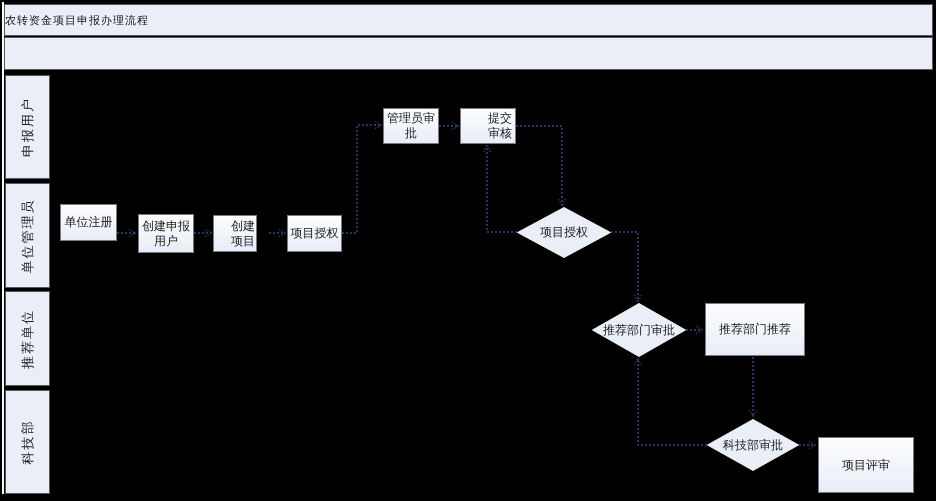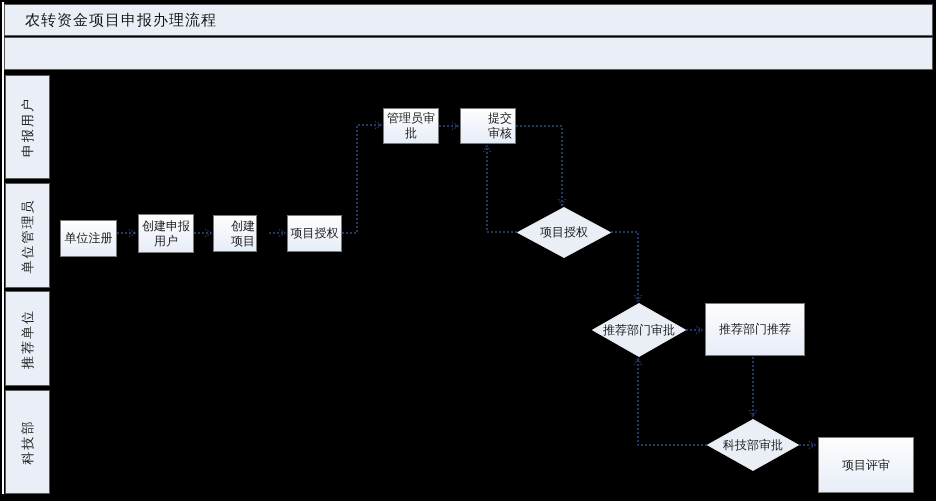--- a/index.html
+++ b/index.html
@@ -2,38 +2,38 @@
 <html><head>
 <meta charset="utf-8">
 <style>
   html,body{margin:0;padding:0;background:#000;}
   .canvas{position:relative;width:936px;height:501px;background:#000;
           font-family:"Liberation Sans",sans-serif;color:#1a1a1a;overflow:hidden;}
   .left-edge{position:absolute;left:2px;top:2px;width:2px;height:492px;background:#fafafa;}
   .band{position:absolute;left:4px;width:929px;background:#e9eef7;
         border:1px solid #57585a;box-sizing:border-box;}
   .title-band{top:4px;height:32px;display:flex;align-items:center;}
-  .title-band .title{font-family:"Liberation Serif",serif;font-size:15px;
-        padding-left:20px;letter-spacing:1px;color:#141414;}
+  .title-band .title{font-family:"Liberation Serif",serif;font-size:11px;
+        padding-left:0;letter-spacing:1px;color:#141414;}
   .sub-band{top:37px;height:33px;}
   .lane{position:absolute;left:5px;width:45px;background:#e9eef7;
         border:1px solid #57585a;box-sizing:border-box;
         display:flex;align-items:center;justify-content:center;}
   .lane span{transform:rotate(-90deg);white-space:nowrap;
         font-family:"Liberation Serif",serif;font-size:13px;letter-spacing:2px;color:#222;}
   .lane-1{top:75px;height:104px;}
   .lane-2{top:183px;height:105px;}
   .lane-3{top:291px;height:95px;}
   .lane-4{top:390px;height:104px;}
   .node{position:absolute;box-sizing:border-box;border:1px solid #7a7a7a;
         background:linear-gradient(180deg,#fdfdfe 0%,#e7edf7 100%);
         display:flex;align-items:center;justify-content:center;text-align:center;
         font-size:12px;z-index:4;}
   .node span{white-space:pre-line;line-height:1.25;}
-  .n-register{left:60px;top:220px;width:57px;height:37px;}
+  .n-register{left:60px;top:204px;width:57px;height:37px;}
   .n-create-user{left:138px;top:214px;width:56px;height:39px;}
   .n-create-project{left:213px;top:215px;width:44px;height:37px;padding-left:16px;}
   .n-authorize{left:287px;top:215px;width:55px;height:37px;}
   .n-fill{left:383px;top:108px;width:56px;height:36px;}
   .n-submit{left:460px;top:108px;width:56px;height:36px;padding-left:24px;}
   .n-recommend{left:705px;top:303px;width:100px;height:53px;}
   .n-review{left:818px;top:416px;width:96px;height:56px;margin-top:21px;}
   .diamond{position:absolute;display:flex;align-items:center;justify-content:center;z-index:4;}
   .diamond svg{position:absolute;left:0;top:0;width:100%;height:100%;}
   .diamond polygon{fill:#e9eef7;stroke:#f2f2f2;stroke-width:1;}

